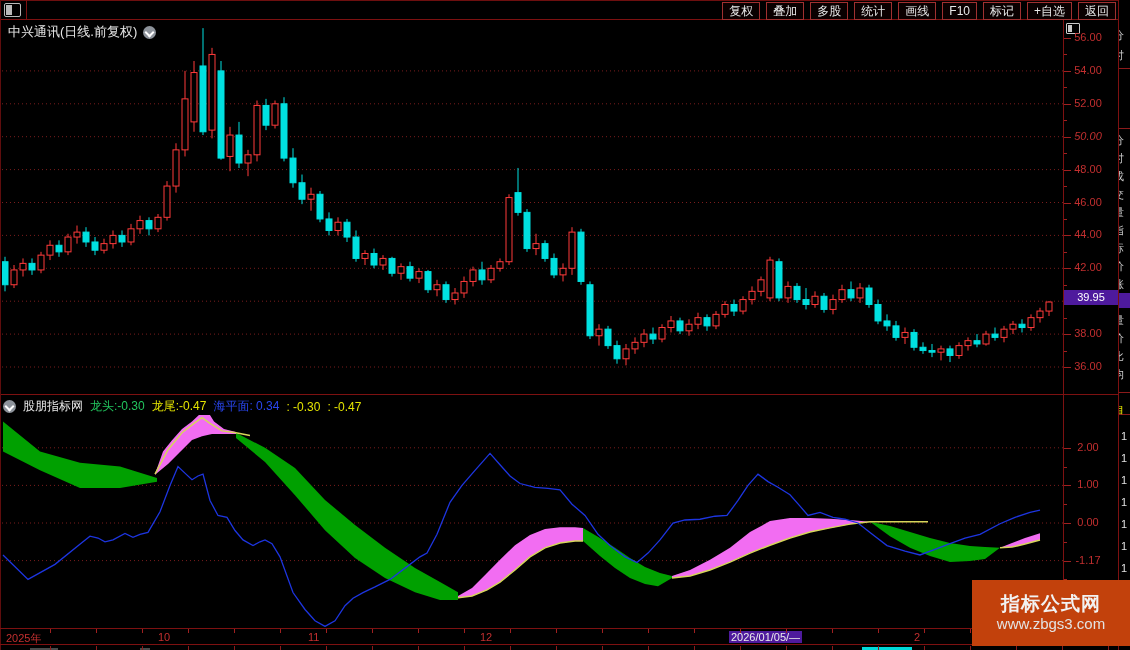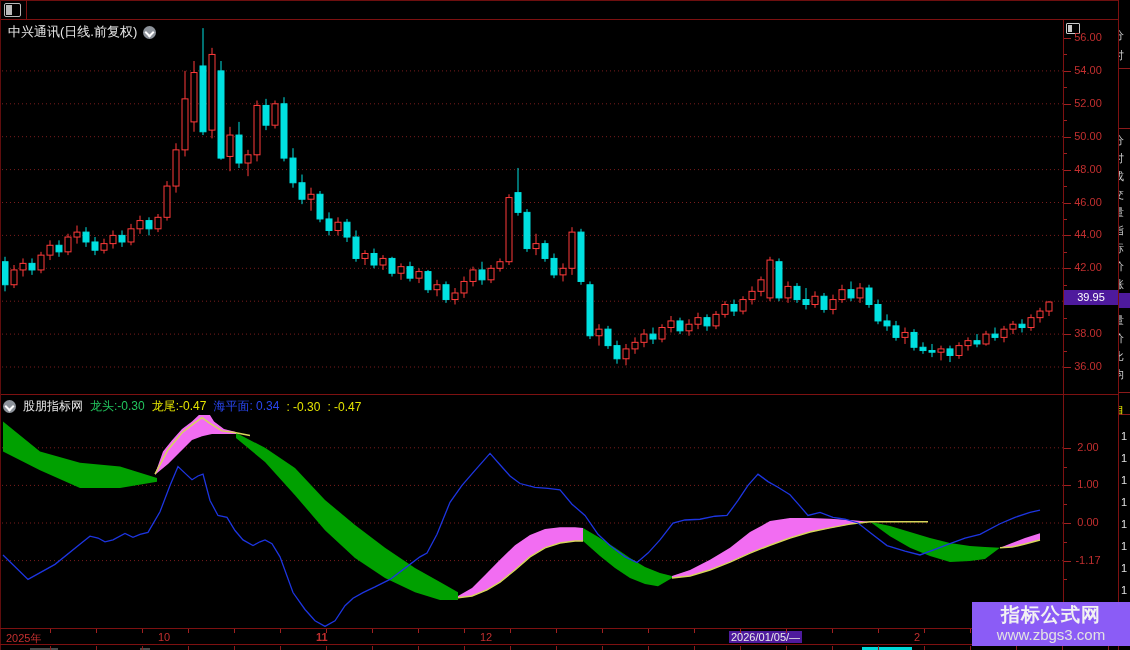--- a/index.html
+++ b/index.html
@@ -44,33 +44,44 @@
   .t-tick{position:absolute;top:0;width:1px;height:4px;background:#a02020;}
   .b-tick{position:absolute;top:646px;width:1px;height:4px;background:#8b1a1a;}
   
   #right-strip{left:1118px;top:0;width:12px;height:650px;border-left:1px solid #7d1111;
                box-sizing:border-box;overflow:hidden;background:#000;}
   .rs-div{position:absolute;left:0;width:12px;height:1px;background:#8b1a1a;}
   .rs-ch{position:absolute;left:-6px;color:#cfcfcf;font-size:11px;}
   .rs-d{position:absolute;left:2px;color:#e0e0e0;font-size:11px;}
   #rs-purple{position:absolute;left:0;top:293px;width:12px;height:15px;background:#4e1a9d;}
   
-  #watermark{right:0;bottom:4px;width:158px;height:44px;background:#8b5cf6;
+  #watermark{right:0;bottom:4px;width:158px;height:66px;background:#c2410c;
              display:flex;flex-direction:column;align-items:center;justify-content:center;z-index:9;}
   #wm1{color:#f2f2f2;font-size:19px;font-weight:bold;letter-spacing:1px;line-height:22px;}
   #wm2{color:#e3e3e3;font-size:15px;line-height:18px;}
   
   .sliver{position:absolute;background:#4a4a4a;height:2px;top:648px;}
 </style>
 </head>
 <body>
 
 <div class="abs" id="toolbar">
   <div id="panel-icon"></div>
   <div id="tb-sep"></div>
+  <div id="toolbar-right">
+      <span class="tb-btn">复权</span>
+      <span class="tb-btn">叠加</span>
+      <span class="tb-btn">多股</span>
+      <span class="tb-btn">统计</span>
+      <span class="tb-btn">画线</span>
+      <span class="tb-btn">F10</span>
+      <span class="tb-btn">标记</span>
+      <span class="tb-btn">+自选</span>
+      <span class="tb-btn">返回</span>
+    </div>
 </div>
 
 <div class="abs" id="chart-header">
   <span id="chart-title">中兴通讯(日线.前复权)</span>
   <span class="circle-chev"></span>
 </div>
 <div class="abs" id="mini-pane-icon"></div>
 
 <svg class="abs" id="main-plot" style="left:2px;top:20px;" width="1061" height="373">
     <line x1="0" x2="1061" y1="50.9" y2="50.9" stroke="#7a1d1d" stroke-width="1" stroke-dasharray="1 3"></line>
@@ -322,21 +333,21 @@
 <div class="abs" id="price-axis" style="left:1063px;top:0;width:55px;height:628px;">
     <div class="ax-label" style="top: 31px; right: 7px;">56.00</div>
     <div class="ax-tick" style="top: 38px; width: 8px;"></div>
     <div class="ax-tick" style="top: 54.45px; width: 4px;"></div>
     <div class="ax-label" style="top: 63.9px; right: 7px;">54.00</div>
     <div class="ax-tick" style="top: 70.9px; width: 8px;"></div>
     <div class="ax-tick" style="top: 87.35px; width: 4px;"></div>
     <div class="ax-label" style="top: 96.8px; right: 7px;">52.00</div>
     <div class="ax-tick" style="top: 103.8px; width: 8px;"></div>
     <div class="ax-tick" style="top: 120.25px; width: 4px;"></div>
-    <div class="ax-label" style="top: 129.7px; right: 7px;">50.00</div>
+    <div class="ax-label" style="top: 129.7px; right: 7px; font-style: italic;">50.00</div>
     <div class="ax-tick" style="top: 136.7px; width: 8px;"></div>
     <div class="ax-tick" style="top: 153.15px; width: 4px;"></div>
     <div class="ax-label" style="top: 162.6px; right: 7px;">48.00</div>
     <div class="ax-tick" style="top: 169.6px; width: 8px;"></div>
     <div class="ax-tick" style="top: 186.05px; width: 4px;"></div>
     <div class="ax-label" style="top: 195.5px; right: 7px;">46.00</div>
     <div class="ax-tick" style="top: 202.5px; width: 8px;"></div>
     <div class="ax-tick" style="top: 218.95px; width: 4px;"></div>
     <div class="ax-label" style="top: 228.4px; right: 7px;">44.00</div>
     <div class="ax-tick" style="top: 235.4px; width: 8px;"></div>
@@ -397,21 +408,21 @@
     <polyline points="153,59.12 166,34.67999999999999 180,17.760000000000005 192,8.36 200,2.719999999999999 208,8.36 220,15.879999999999995 234,17.760000000000005 248,20.391999999999996" fill="none" stroke="#d6d65a" stroke-width="1.5"></polyline>
     <polyline points="456,182.824 470,180.94400000000002 485,174.928 498,167.032 513,155 528,141.84 543,132.816 558,127.928 573,126.048 581,126.048" fill="none" stroke="#d6d65a" stroke-width="1.5"></polyline>
     <polyline points="670,162.89600000000002 688,161.016 708,155 728,147.104 748,138.08 768,130.184 788,123.04 808,117.024 828,112.888 848,109.128 868,106.872 893,106.872 926,106.872" fill="none" stroke="#d6d65a" stroke-width="1.5"></polyline>
     <polyline points="998,132.816 1010,132.064 1023,129.056 1038,124.92" fill="none" stroke="#d6d65a" stroke-width="1.5"></polyline>
     <polyline points="1,139.96 26,164.4 53,149.36 81,126.8 88,121.16 96,123.04 103,126.8 111,124.92 123,118.528 131,122.288 138,119.28 146,117.4 158,96.72 168,70.4 176,51.599999999999994 184,59.12 190,64.76 196,61 201,59.12 208,85.44 216,100.48 225,102.36 233,115.52 241,124.92 251,130.56 258,126.8 263,124.92 270,128.68 278,141.84 291,177.56 303,194.48 313,205.76 323,211.4 333,205.76 343,190.72000000000003 351,183.2 361,177.56 373,171.92000000000002 388,164.4 403,153.12 418,141.84 425,138.08 435,119.28 448,87.32 460,70.4 473,55.36 488,38.44 498,49.72 508,61 518,68.52 533,72.28 546,73.40799999999999 558,74.912 570,89.2 583,100.48 596,119.28 608,130.56 623,141.84 635,147.48000000000002 646,138.08 658,124.92 671,108 683,104.992 698,104.24 713,101.232 725,100.48 736,85.44 746,70.4 756,59.12 766,66.63999999999999 776,72.28 788,79.8 798,91.08 806,100.48 818,97.472 831,102.36 843,104.24 856,108 868,117.4 885,130.56 903,136.2 918,139.96 933,134.32 948,128.68 963,123.04 978,119.28 998,108.752 1013,102.36 1028,97.472 1038,95.216" fill="none" stroke="#1d35e0" stroke-width="1.3"></polyline>
   </svg>
 
 <div class="abs" id="time-axis">
     <span class="t-label" style="left: 6px;">2025年</span>
     <span class="t-label" style="left: 158px;">10</span>
-    <span class="t-label" style="left: 316px; font-weight: bold;">11</span>
+    <span class="t-label" style="left: 308px;">11</span>
     <span class="t-label" style="left: 480px;">12</span>
     <span class="t-label hl" style="left: 729px;">2026/01/05/—</span>
     <span class="t-label" style="left: 914px;">2</span>
     <span class="t-tick" style="left: 50px;"></span>
     <span class="t-tick" style="left: 96px;"></span>
     <span class="t-tick" style="left: 142px;"></span>
     <span class="t-tick" style="left: 188px;"></span>
     <span class="t-tick" style="left: 234px;"></span>
     <span class="t-tick" style="left: 280px;"></span>
     <span class="t-tick" style="left: 326px;"></span>

